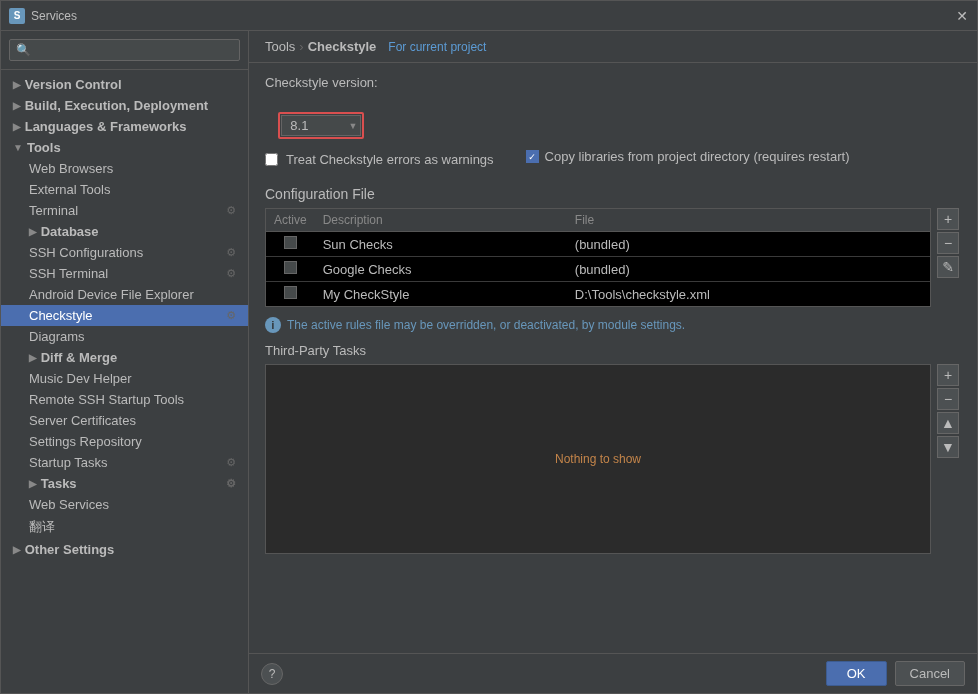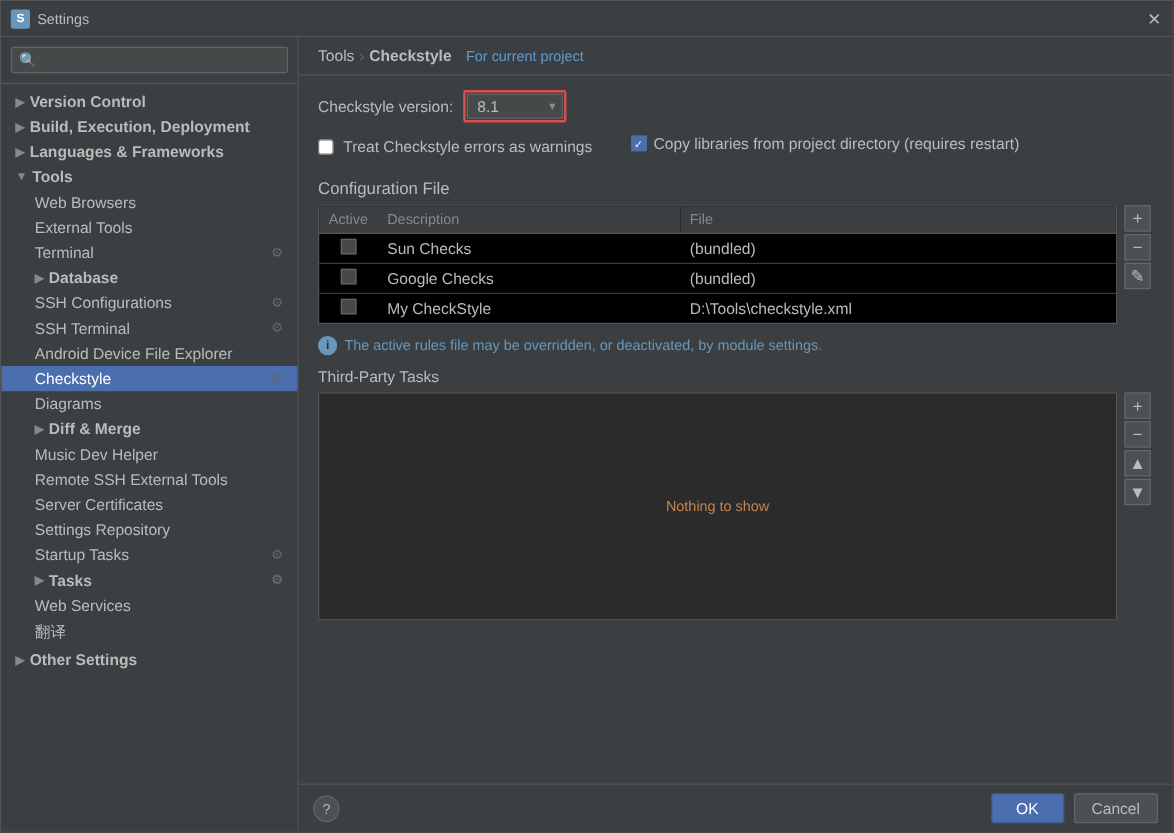--- a/index.html
+++ b/index.html
@@ -159,21 +159,22 @@
     }
     .row-controls {
       display: flex;
       align-items: center;
       margin-bottom: 10px;
       gap: 16px;
     }
     .checkstyle-version-box {
       display: flex;
       align-items: center;
-      gap: 8px;
+      gap: 22px;
+      flex-direction: column;
     }
     .version-label { color: #bbb; }
     .version-select-wrapper {
       border: 2px solid #d94f4f;
       border-radius: 2px;
       padding: 1px;
     }
     .version-select {
       background: #45494a;
       border: 1px solid #646464;
@@ -388,21 +389,21 @@
       background: #45494a;
     }
   </style>
 </head>
 <body>
 
 <div class="window">
 
   <div class="title-bar">
     <div class="title-icon">S</div>
-    <span class="title-text">Settings</span>
+    <span class="title-text">Services</span>
     <div class="close-btn">✕</div>
   </div>
 
   <div class="content-area">
 
     <div class="sidebar">
       <div class="search-box">
         <input class="search-input" type="text" placeholder="🔍" style="">
       </div>
       <div class="sidebar-nav">
@@ -456,21 +457,21 @@
           <span>Diagrams</span>
         </div>
         <div class="nav-item sub section-header">
           <span class="arrow">▶</span>
           <span>Diff &amp; Merge</span>
         </div>
         <div class="nav-item sub">
           <span>Music Dev Helper</span>
         </div>
         <div class="nav-item sub">
-          <span>Remote SSH External Tools</span>
+          <span>Remote SSH Startup Tools</span>
         </div>
         <div class="nav-item sub">
           <span>Server Certificates</span>
         </div>
         <div class="nav-item sub">
           <span>Settings Repository</span>
         </div>
         <div class="nav-item sub">
           <span>Startup Tasks</span>
           <span class="icon-right">⚙</span>

